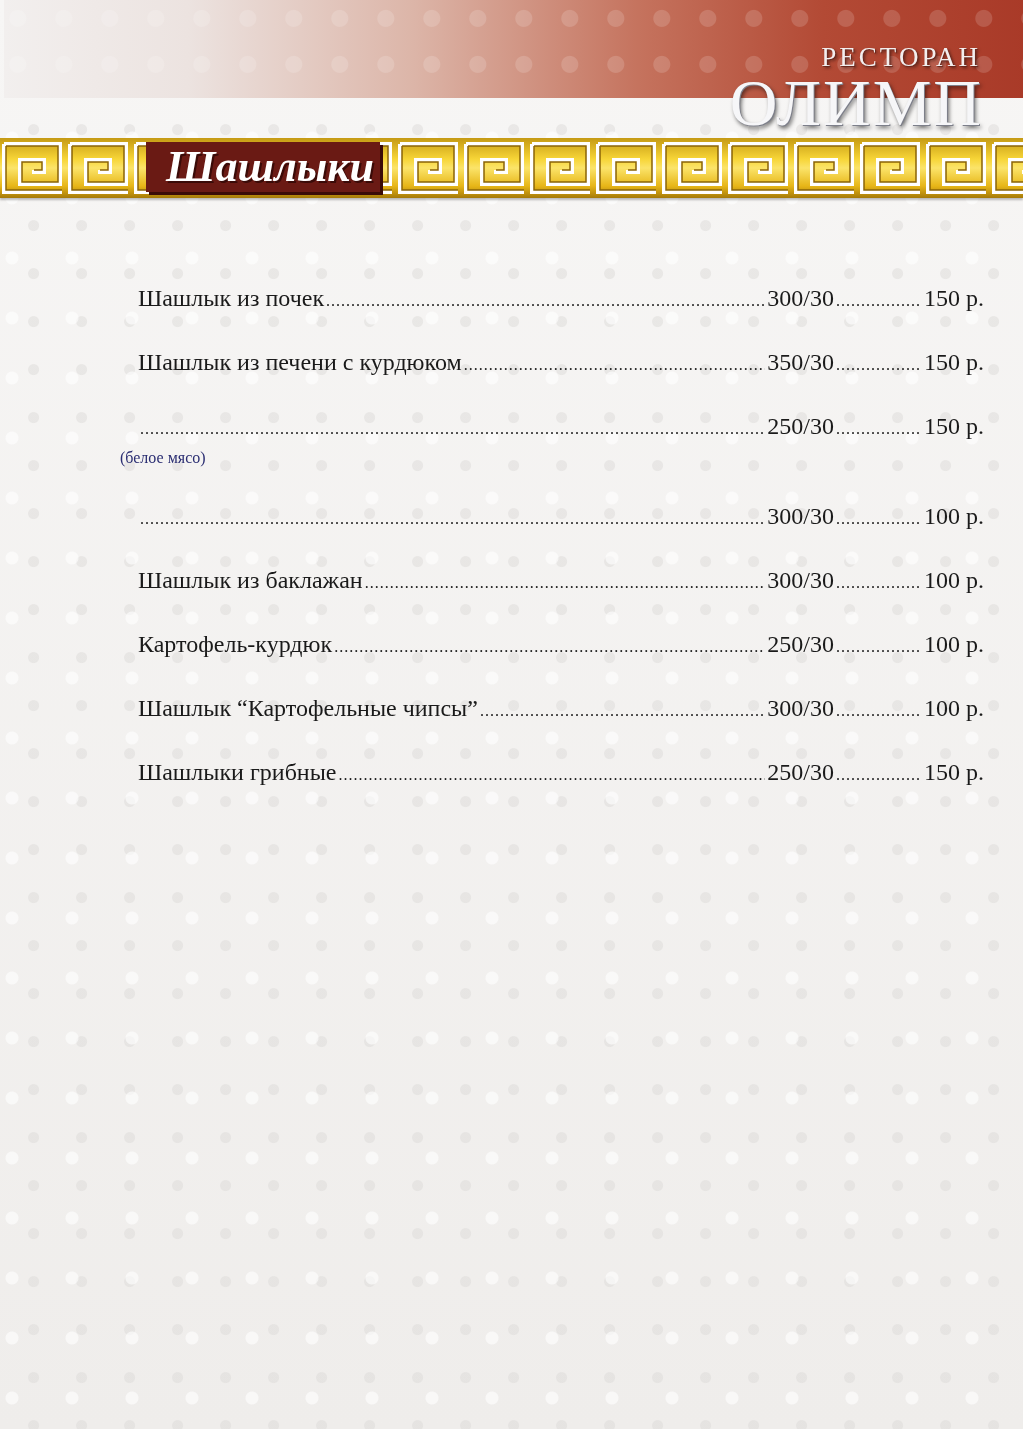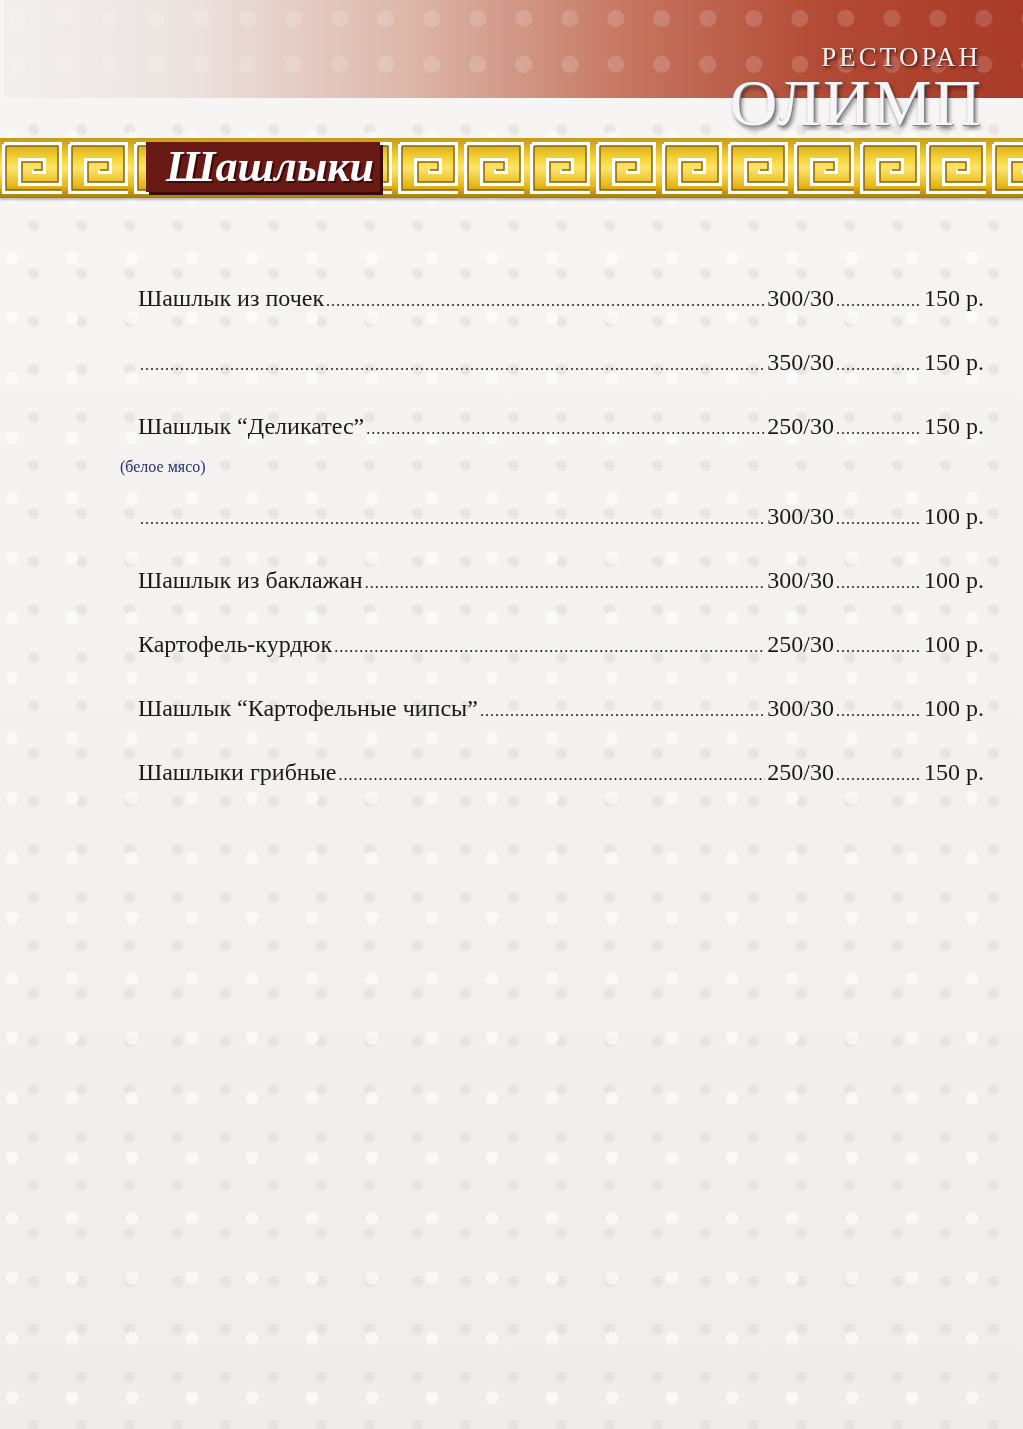--- a/index.html
+++ b/index.html
@@ -65,21 +65,21 @@
   }
   .name { white-space: nowrap; }
   .leader {
     flex: 1 1 auto; overflow: hidden; white-space: nowrap; margin: 0 2px;
     color: #1a1a1a; font-size: 16px; letter-spacing: 1px;
   }
   .leader::before { content: "................................................................................................................................................................"; }
   .leader.short { flex: 0 0 86px; }
   .weight, .price { white-space: nowrap; }
   .note {
-    font-size: 16px; color: #2b2e72; line-height: 18px; margin-top: 13px;
+    font-size: 16px; color: #2b2e72; line-height: 18px; margin-top: 4px;
   }
 </style>
 </head>
 <body>
 
 <div class="page-bg"></div>
 
 <div class="header">
   <div class="brand-small">РЕСТОРАН</div>
   <div class="brand-big">ОЛИМП</div>
@@ -106,29 +106,29 @@
     <div class="row">
       <span class="name">Шашлык из почек</span>
       <span class="leader"></span>
       <span class="weight">300/30</span>
       <span class="leader short"></span>
       <span class="price">150 р.</span>
     </div>
   </div>
   <div class="item">
     <div class="row">
+      <span class="name">Шашлык из печени с курдюком</span>
       <span class="leader"></span>
       <span class="weight">350/30</span>
       <span class="leader short"></span>
       <span class="price">150 р.</span>
     </div>
   </div>
   <div class="item with-note">
     <div class="row">
-      <span class="name">Шашлык “Деликатес”</span>
       <span class="leader"></span>
       <span class="weight">250/30</span>
       <span class="leader short"></span>
       <span class="price">150 р.</span>
     </div>
     <div class="note">(белое мясо)</div>
   </div>
   <div class="item">
     <div class="row">
       <span class="leader"></span>

